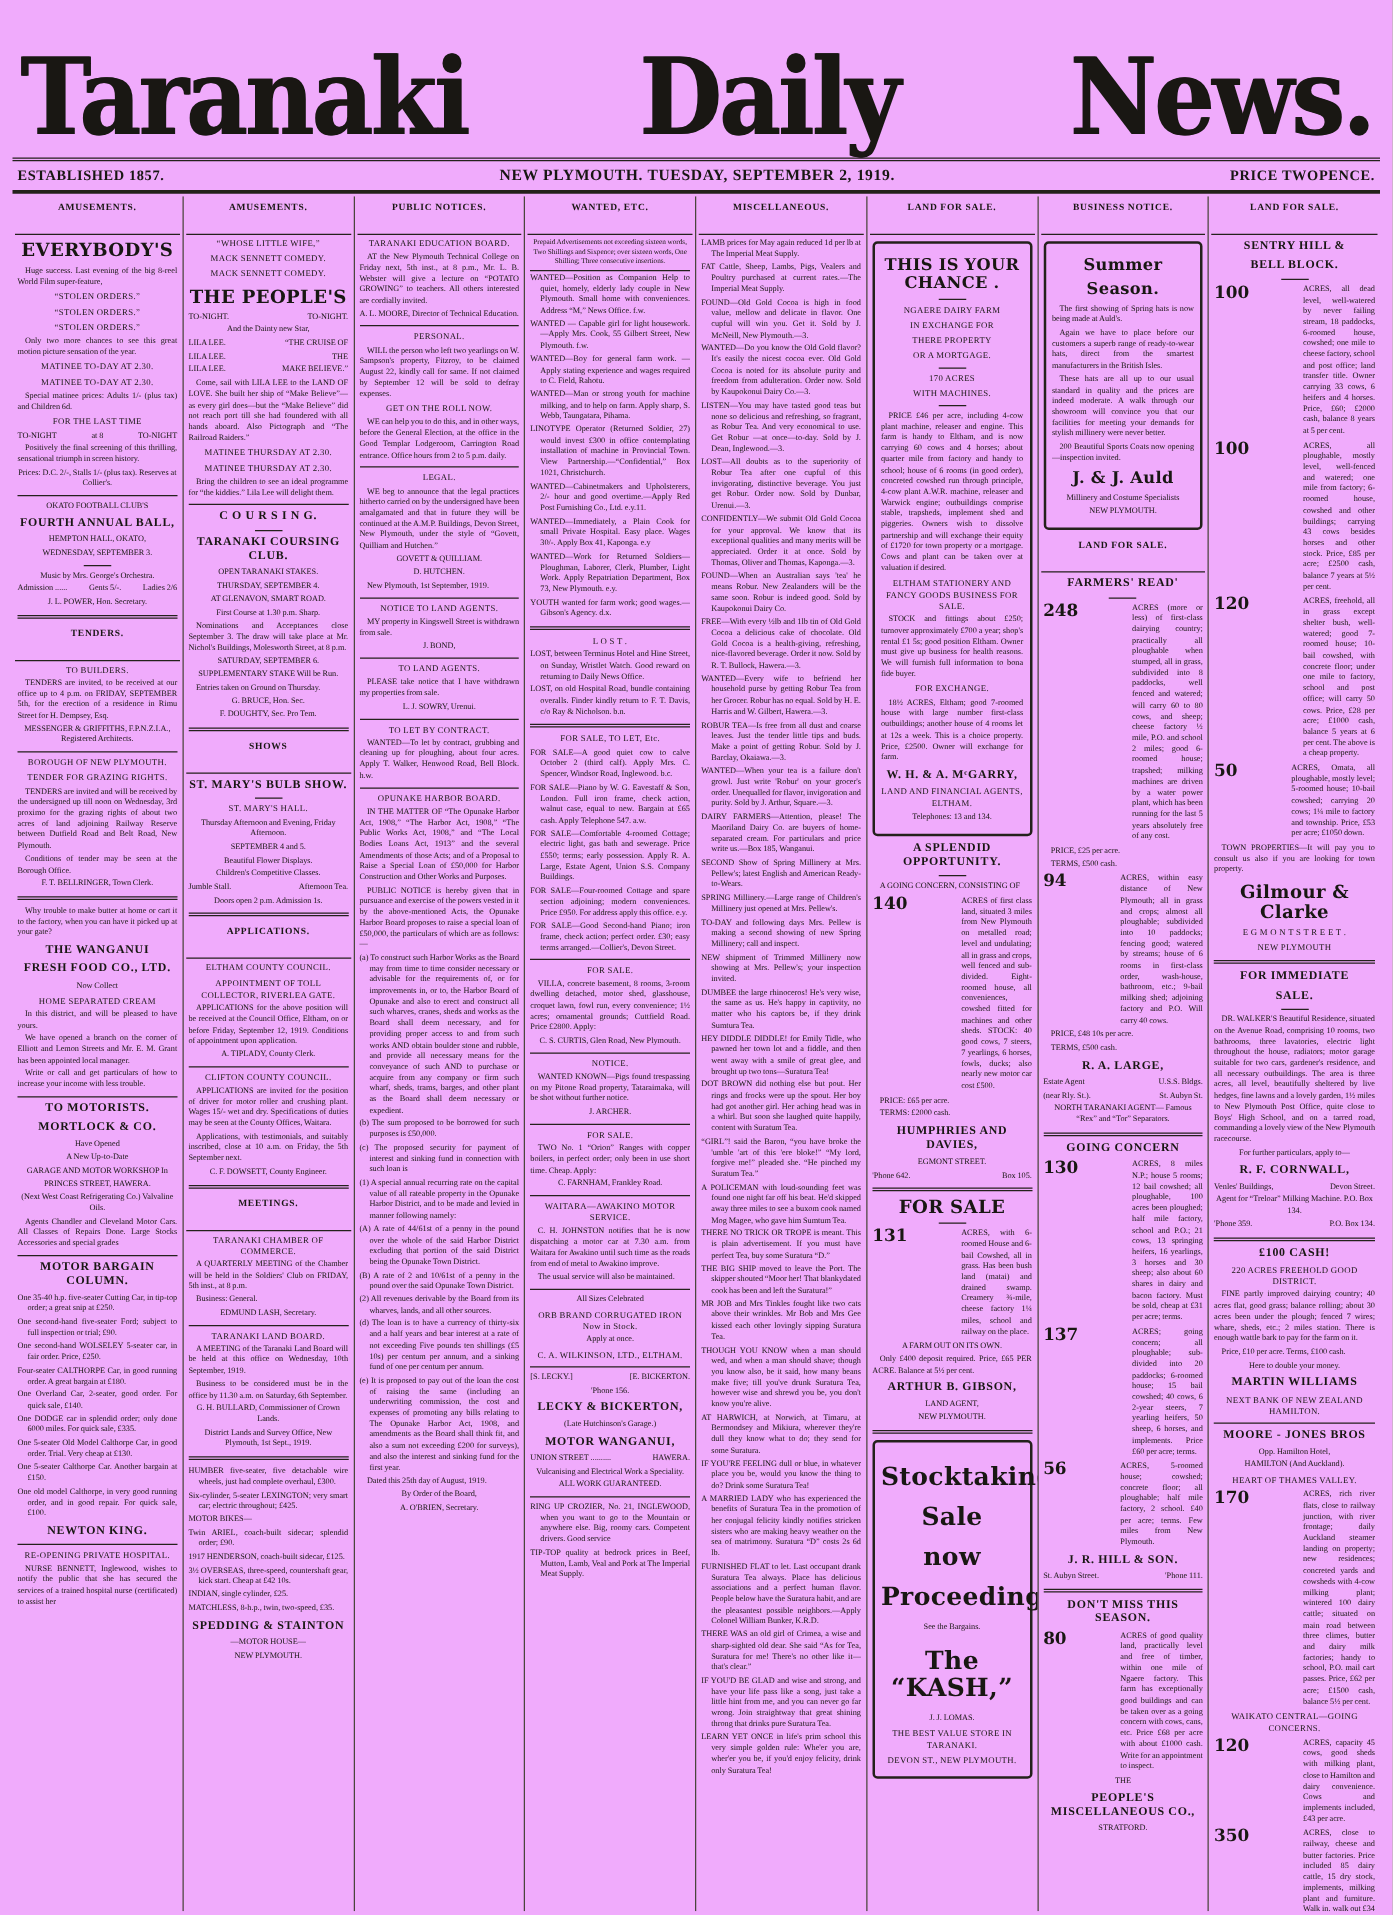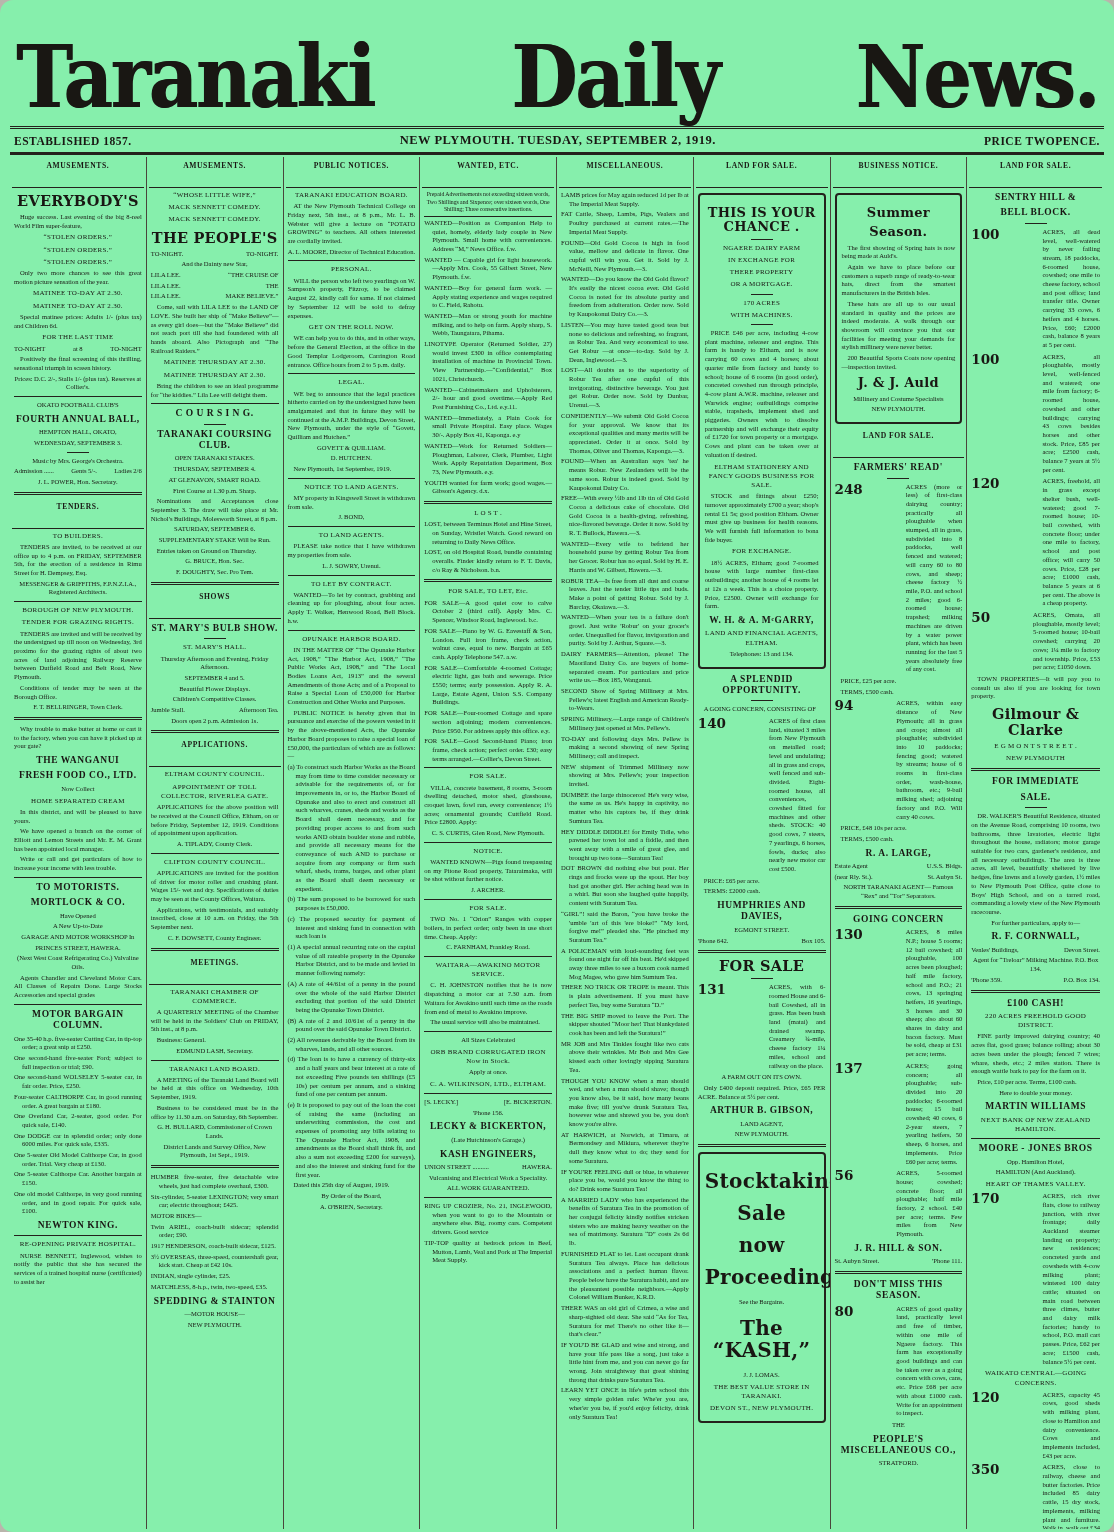--- a/index.html
+++ b/index.html
@@ -1,17 +1,17 @@
 <!DOCTYPE html>
 <html><head>
 <meta charset="utf-8">
 <style>
   html,body{margin:0;padding:0;background:#b9b5ac;}
-  .page{width:1114px;height:1532px;background:#86efac;color:#191713;margin:0 auto;
-        font-family:"Liberation Serif",serif;overflow:hidden;box-sizing:border-box;padding:6px 10px 0;border-radius:13px;}
+  .page{width:1114px;height:1532px;background:#f0abfc;color:#191713;margin:0 auto;
+        font-family:"Liberation Serif",serif;overflow:hidden;box-sizing:border-box;padding:6px 10px 0;}
   
   .masthead{display:flex;justify-content:space-between;align-items:flex-end;height:106px;padding:4px 6px 2px;}
   .masthead span{font-family:"DejaVu Serif",serif;font-weight:bold;font-size:76px;line-height:1;
                  letter-spacing:-2px;transform:scaleY(1.12);text-shadow:1px 0 0 #191713;}
   .dateline{border-top:3px double #24211c;border-bottom:3px solid #24211c;display:flex;
             justify-content:space-between;align-items:center;padding:4px 4px;margin-top:8px;
             font-size:11.5px;font-weight:bold;letter-spacing:.5px;}
   .dateline .mid{font-size:12.5px;}
   
   .columns{display:grid;grid-template-columns:repeat(8,1fr);height:1372px;overflow:hidden;margin-top:2px;}
@@ -321,21 +321,21 @@
         <div class="b-sub">C. A. WILKINSON, LTD., ELTHAM.</div>
         <div class="b-rule"></div>
         <div class="b-spread">
           <span>[S. LECKY.]</span>
           <span></span>
           <span>[E. BICKERTON.</span>
         </div>
         <div class="b-center">'Phone 156.</div>
         <div class="b-display2">LECKY  &amp;  BICKERTON,</div>
         <div class="b-center">(Late Hutchinson's Garage.)</div>
-        <div class="b-display2">KASH  ENGINEERS,</div>
+        <div class="b-display2">MOTOR  WANGANUI,</div>
         <div class="b-spread">
           <span>UNION STREET ..........</span>
           <span></span>
           <span>HAWERA.</span>
         </div>
         <div class="b-center">Vulcanising and Electrical Work a Speciality.</div>
         <div class="b-center">ALL WORK GUARANTEED.</div>
         <div class="b-rule"></div>
         <div class="b-hang">RING UP CROZIER, No. 21, INGLEWOOD, when you want to go to the Mountain or anywhere else. Big, roomy cars. Competent drivers. Good service</div>
         <div class="b-hang">TIP-TOP quality at bedrock prices in Beef, Mutton, Lamb, Veal and Pork at The Imperial Meat Supply.</div>

